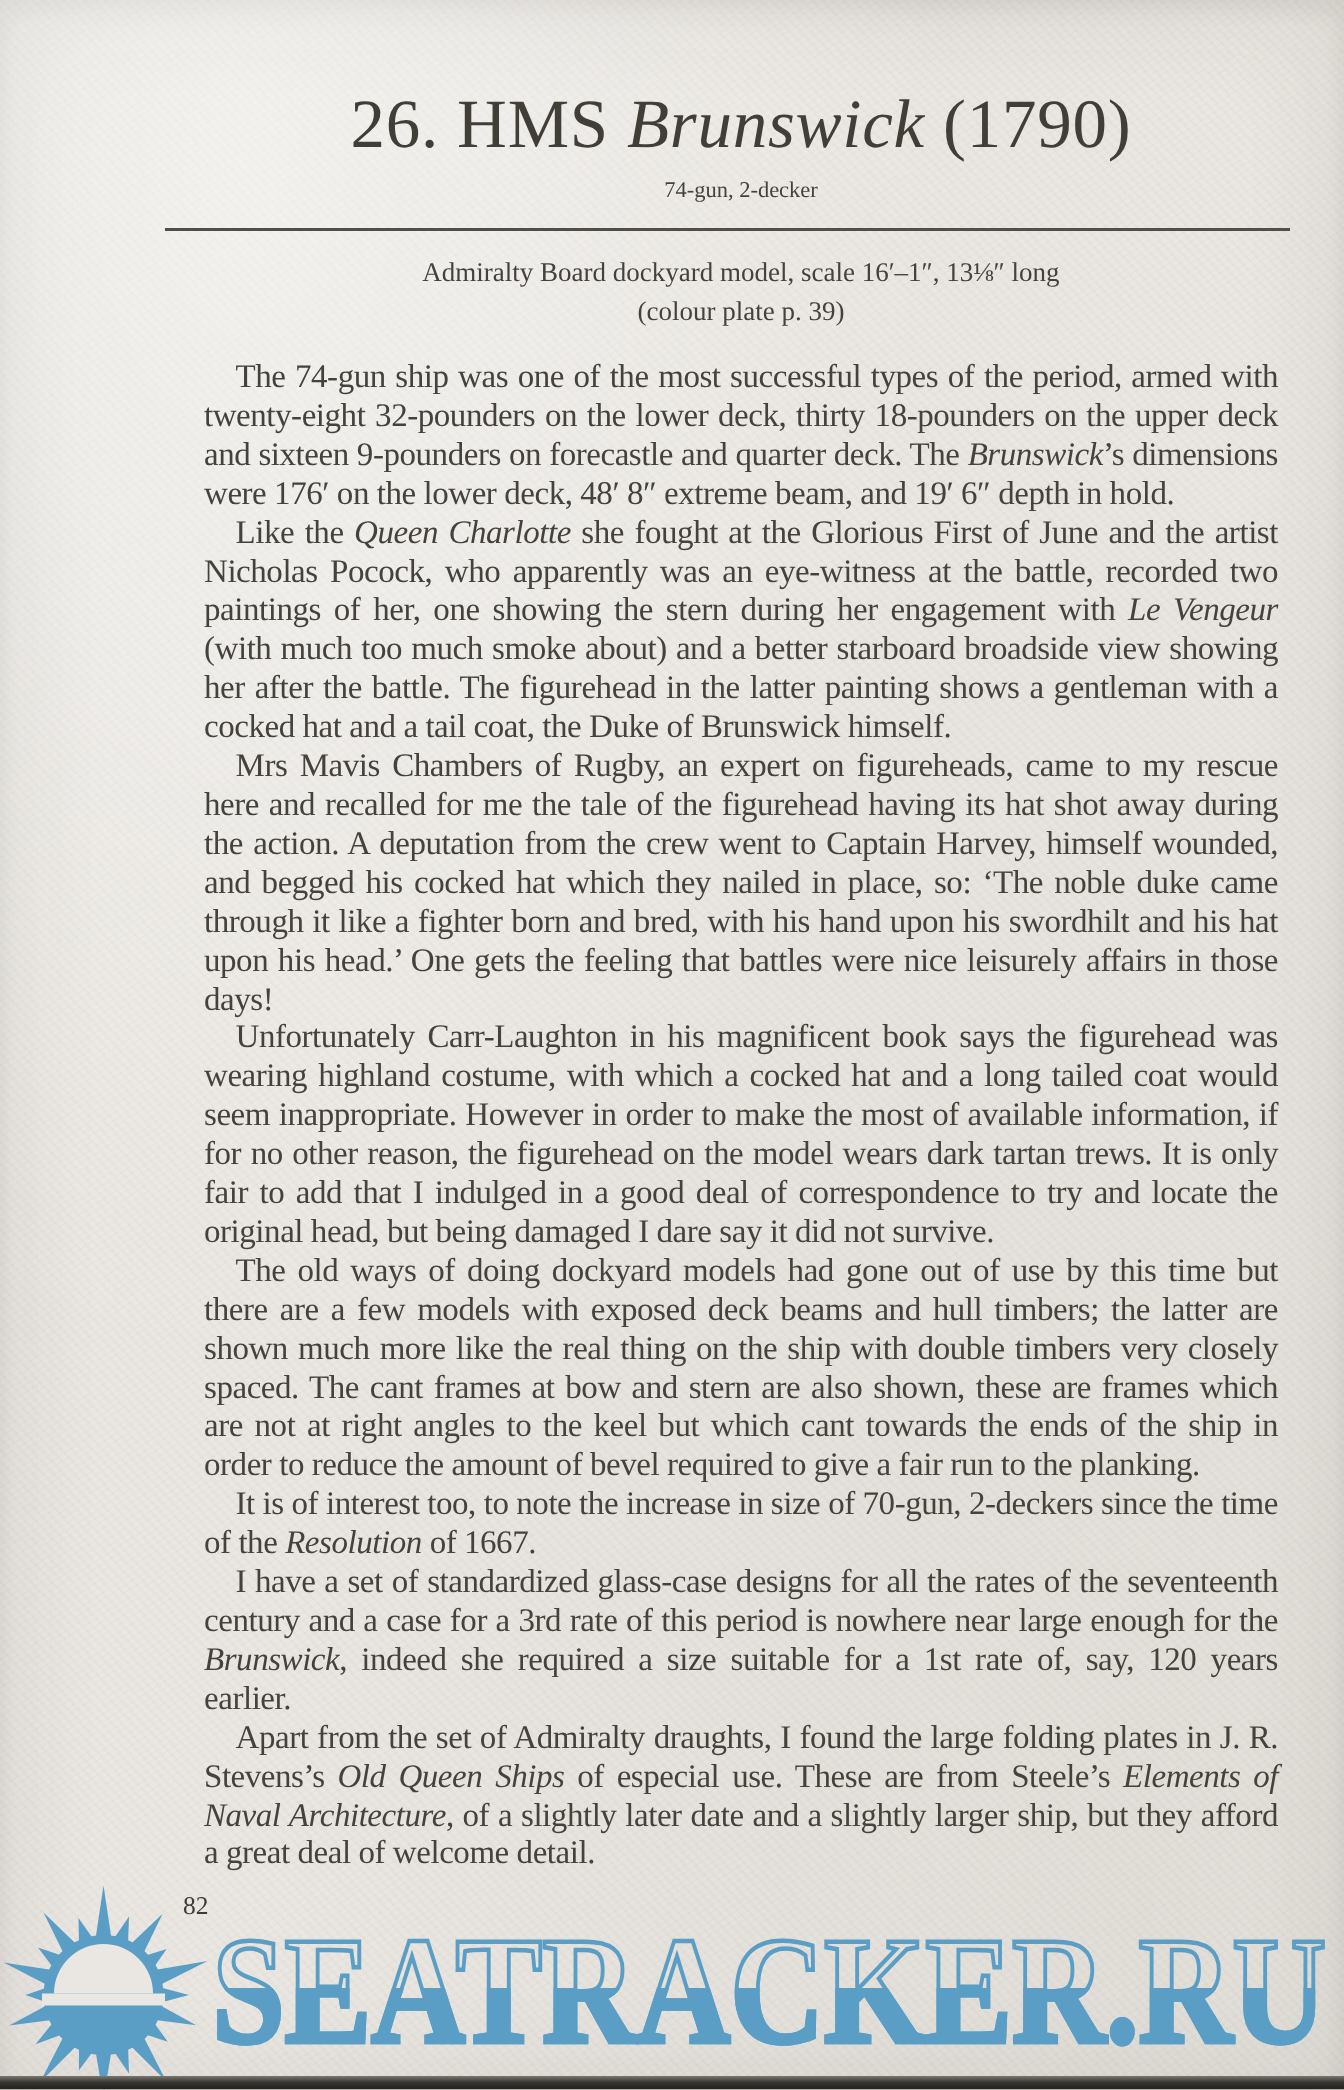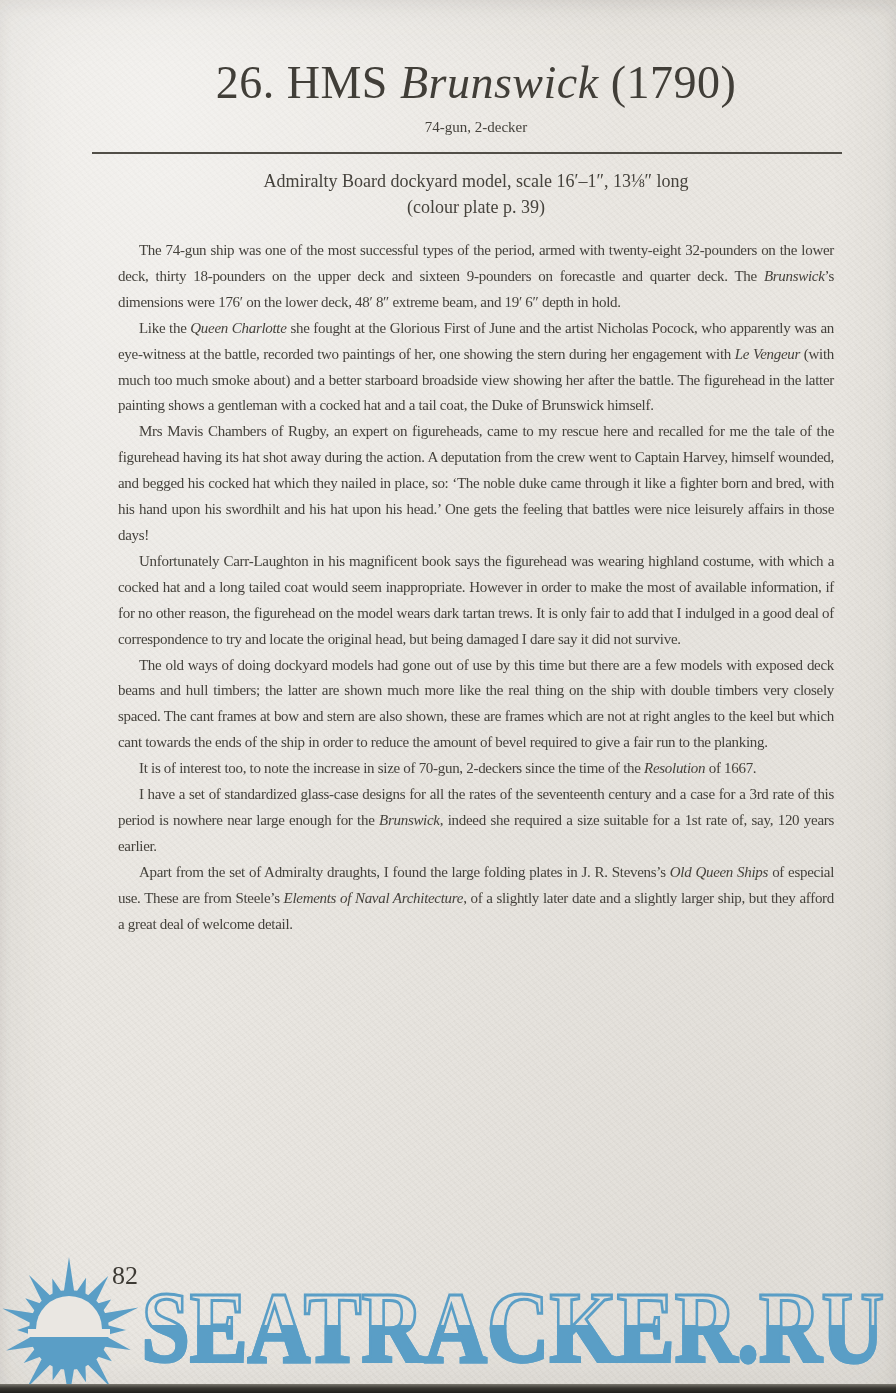--- a/index.html
+++ b/index.html
@@ -14,43 +14,43 @@
     box-shadow:inset 0 0 70px rgba(60,55,45,.10), inset 0 6px 14px rgba(60,55,45,.08);
   }
   .page::before{
     content:"";position:absolute;inset:0;pointer-events:none;
     background:
       radial-gradient(ellipse at 18% 8%, rgba(255,255,255,.45), transparent 45%),
       radial-gradient(ellipse at 85% 92%, rgba(110,104,92,.07), transparent 55%),
       repeating-linear-gradient(47deg, rgba(95,90,78,.028) 0 2px, transparent 2px 5px),
       repeating-linear-gradient(-33deg, rgba(95,90,78,.022) 0 1px, transparent 1px 4px);
   }
-  .text-col{position:absolute;left:118px;top:60px;width:716px;}
+  .text-col{position:absolute;left:136px;top:60px;width:716px;}
   .title{
     margin:0;font-weight:400;
     font-size:46px;line-height:46px;text-align:center;
     letter-spacing:.5px;color:#413e38;
   }
   .subtitle{font-size:15px;line-height:27px;margin-top:8px;text-align:center;}
   .rule{
     height:0;border:0;border-top:2.5px solid var(--rule,#514e47);
     margin:11px 0 0 -26px;width:750px;
   }
   .caption{font-size:18px;line-height:26px;text-align:center;}
   .caption.first{margin-top:14px;}
   .body{
     margin-top:18px;
-    font-size:15px;line-height:25.9px;
+    font-size:22px;line-height:25.9px;
     text-align:justify;letter-spacing:-0.3px;
   }
   .body p{margin:0;text-indent:21px;}
   em{font-style:italic;}
   .pagenum{
-    position:absolute;left:112px;top:1261px;
-    font-size:26px;color:#3d3a34;z-index:5;
+    position:absolute;left:122px;top:1261px;
+    font-size:17px;color:#3d3a34;z-index:5;
   }
   .wm-sun{position:absolute;left:-8px;top:1253px;width:154px;height:154px;z-index:3;}
   .wm-text{
     position:absolute;left:133px;top:1264px;z-index:2;
     padding:30px 10px;
     font-family:"Liberation Serif","DejaVu Serif",serif;
     font-weight:bold;font-size:102px;line-height:68px;white-space:nowrap;
     transform:scaleX(.85);transform-origin:0 0;
     background:linear-gradient(to bottom, rgba(0,0,0,0) 48%, var(--watermark-blue,#5a9ec6) 48%);
     -webkit-background-clip:text;background-clip:text;

